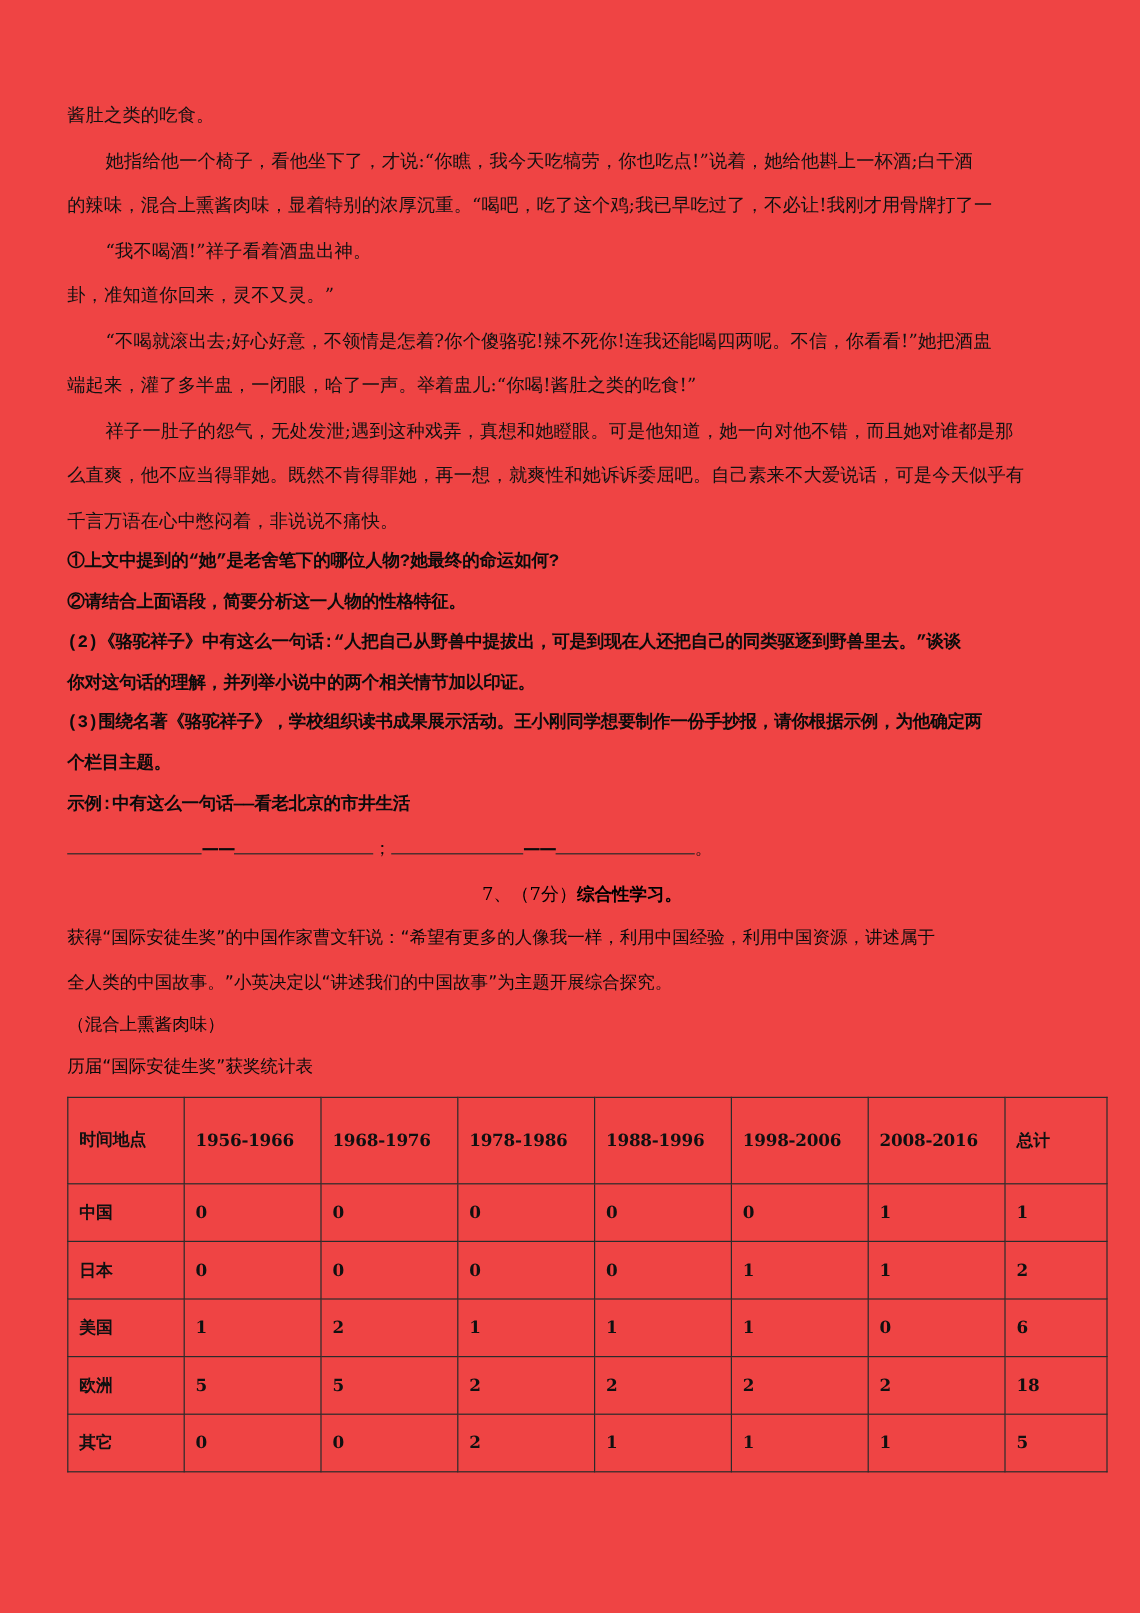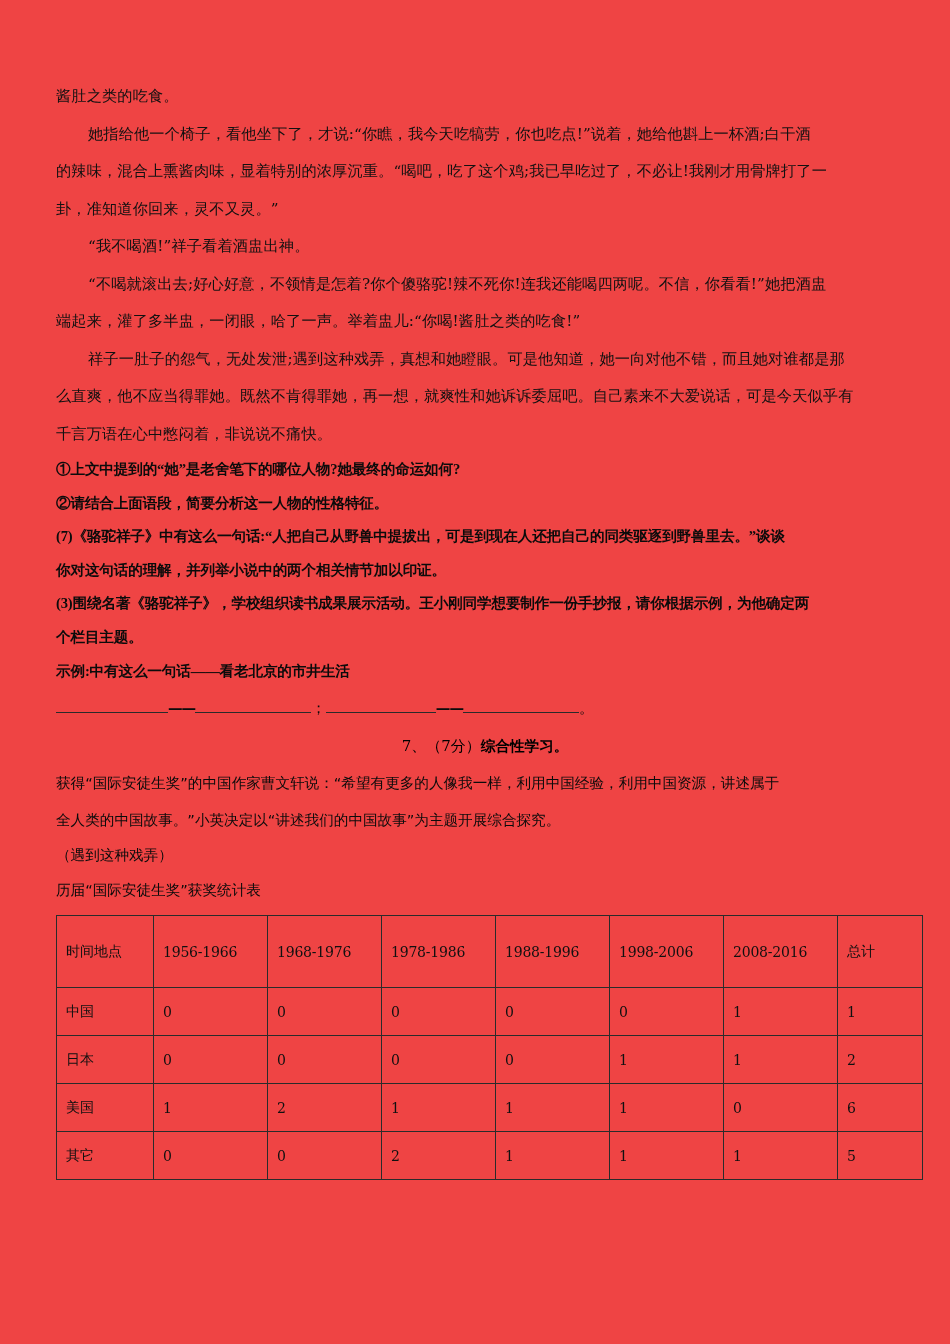--- a/index.html
+++ b/index.html
@@ -36,21 +36,21 @@
     text-align: justify;
     white-space: nowrap;
     color: #111;
   }
   .excerpt-line.indent {
     text-indent: 32px;
   }
 
   
   .q-line {
-    font-family: Liberation Serif, serif;
+    font-family: Liberation Mono, monospace;
     font-size: 14.6px;
     line-height: 33.6px;
     letter-spacing: -0.15px;
     white-space: nowrap;
     color: #0b0b0b;
     font-weight: 600;
   }
 
   
   .blank-row {
@@ -116,21 +116,21 @@
   }
   table.stat-table {
     border-collapse: collapse;
     width: 697px;
     table-layout: fixed;
     font-family: "DejaVu Serif", "Liberation Serif", serif;
   }
   table.stat-table td, table.stat-table th {
     border: 1.3px solid #2b2b2b;
     padding: 0 9px;
-    font-weight: normal;
+    font-weight: bold;
     text-align: left;
     vertical-align: middle;
     font-size: 14px;
     color: #101010;
   }
   table.stat-table tr { height: 48px; }
   table.stat-table tr.head-row { height: 72px; }
   th.corner-cell {
     font-family: "DejaVu Sans", "Liberation Sans", sans-serif;
     font-size: 14.4px;
@@ -164,49 +164,49 @@
 </head>
 <body>
 
 <div class="page">
   <div class="content">
 
     <div>
       <div class="excerpt-line">酱肚之类的吃食。</div>
       <div class="excerpt-line indent">她指给他一个椅子，看他坐下了，才说:“你瞧，我今天吃犒劳，你也吃点!”说着，她给他斟上一杯酒;白干酒</div>
       <div class="excerpt-line">的辣味，混合上熏酱肉味，显着特别的浓厚沉重。“喝吧，吃了这个鸡;我已早吃过了，不必让!我刚才用骨牌打了一</div>
+      <div class="excerpt-line indent">“我不喝酒!”祥子看着酒盅出神。</div>
       <div class="excerpt-line">卦，准知道你回来，灵不又灵。”</div>
-      <div class="excerpt-line indent">“我不喝酒!”祥子看着酒盅出神。</div>
       <div class="excerpt-line indent">“不喝就滚出去;好心好意，不领情是怎着?你个傻骆驼!辣不死你!连我还能喝四两呢。不信，你看看!”她把酒盅</div>
       <div class="excerpt-line">端起来，灌了多半盅，一闭眼，哈了一声。举着盅儿:“你喝!酱肚之类的吃食!”</div>
       <div class="excerpt-line indent">祥子一肚子的怨气，无处发泄;遇到这种戏弄，真想和她瞪眼。可是他知道，她一向对他不错，而且她对谁都是那</div>
       <div class="excerpt-line">么直爽，他不应当得罪她。既然不肯得罪她，再一想，就爽性和她诉诉委屈吧。自己素来不大爱说话，可是今天似乎有</div>
       <div class="excerpt-line">千言万语在心中憋闷着，非说说不痛快。</div>
     </div>
 
     <div>
       <div class="q-line">①上文中提到的“她”是老舍笔下的哪位人物?她最终的命运如何?</div>
       <div class="q-line">②请结合上面语段，简要分析这一人物的性格特征。</div>
-      <div class="q-line">(7)《骆驼祥子》中有这么一句话:“人把自己从野兽中提拔出，可是到现在人还把自己的同类驱逐到野兽里去。”谈谈</div>
+      <div class="q-line">(2)《骆驼祥子》中有这么一句话:“人把自己从野兽中提拔出，可是到现在人还把自己的同类驱逐到野兽里去。”谈谈</div>
       <div class="q-line">你对这句话的理解，并列举小说中的两个相关情节加以印证。</div>
       <div class="q-line">(3)围绕名著《骆驼祥子》，学校组织读书成果展示活动。王小刚同学想要制作一份手抄报，请你根据示例，为他确定两</div>
       <div class="q-line">个栏目主题。</div>
       <div class="q-line">示例:中有这么一句话——看老北京的市井生活</div>
     </div>
 
     <div class="blank-row">
       <span class="ul w1"></span><span class="dash">——</span><span class="ul w2"></span><span>；</span><span class="ul w3"></span><span class="dash">——</span><span class="ul w4"></span><span>。</span>
     </div>
 
     <div>
       <div class="sec-num"><span>7、</span><span>（7分）</span><b>综合性学习。</b></div>
 
       <div class="sec-line">获得“国际安徒生奖”的中国作家曹文轩说：“希望有更多的人像我一样，利用中国经验，利用中国资源，讲述属于</div>
       <div class="sec-line">全人类的中国故事。”小英决定以“讲述我们的中国故事”为主题开展综合探究。</div>
-      <div class="sec-line small-gap">（遇到这种戏弄）</div>
+      <div class="sec-line small-gap">（混合上熏酱肉味）</div>
       <div class="table-caption">历届“国际安徒生奖”获奖统计表</div>
     </div>
 
     <div class="stat-table-wrap">
       <table class="stat-table">
         <thead>
           <tr class="head-row">
             <th class="corner-cell">时间地点</th>
             <th class="period-cell">1956-1966</th>
             <th class="period-cell">1968-1976</th>
@@ -242,20 +242,30 @@
             <td class="row-label">美国</td>
             <td class="num">1</td>
             <td class="num">2</td>
             <td class="num">1</td>
             <td class="num">1</td>
             <td class="num">1</td>
             <td class="num">0</td>
             <td class="num">6</td>
           </tr>
           <tr>
+            <td class="row-label">欧洲</td>
+            <td class="num">5</td>
+            <td class="num">5</td>
+            <td class="num">2</td>
+            <td class="num">2</td>
+            <td class="num">2</td>
+            <td class="num">2</td>
+            <td class="num">18</td>
+          </tr>
+          <tr>
             <td class="row-label">其它</td>
             <td class="num">0</td>
             <td class="num">0</td>
             <td class="num">2</td>
             <td class="num">1</td>
             <td class="num">1</td>
             <td class="num">1</td>
             <td class="num">5</td>
           </tr>
         </tbody>

